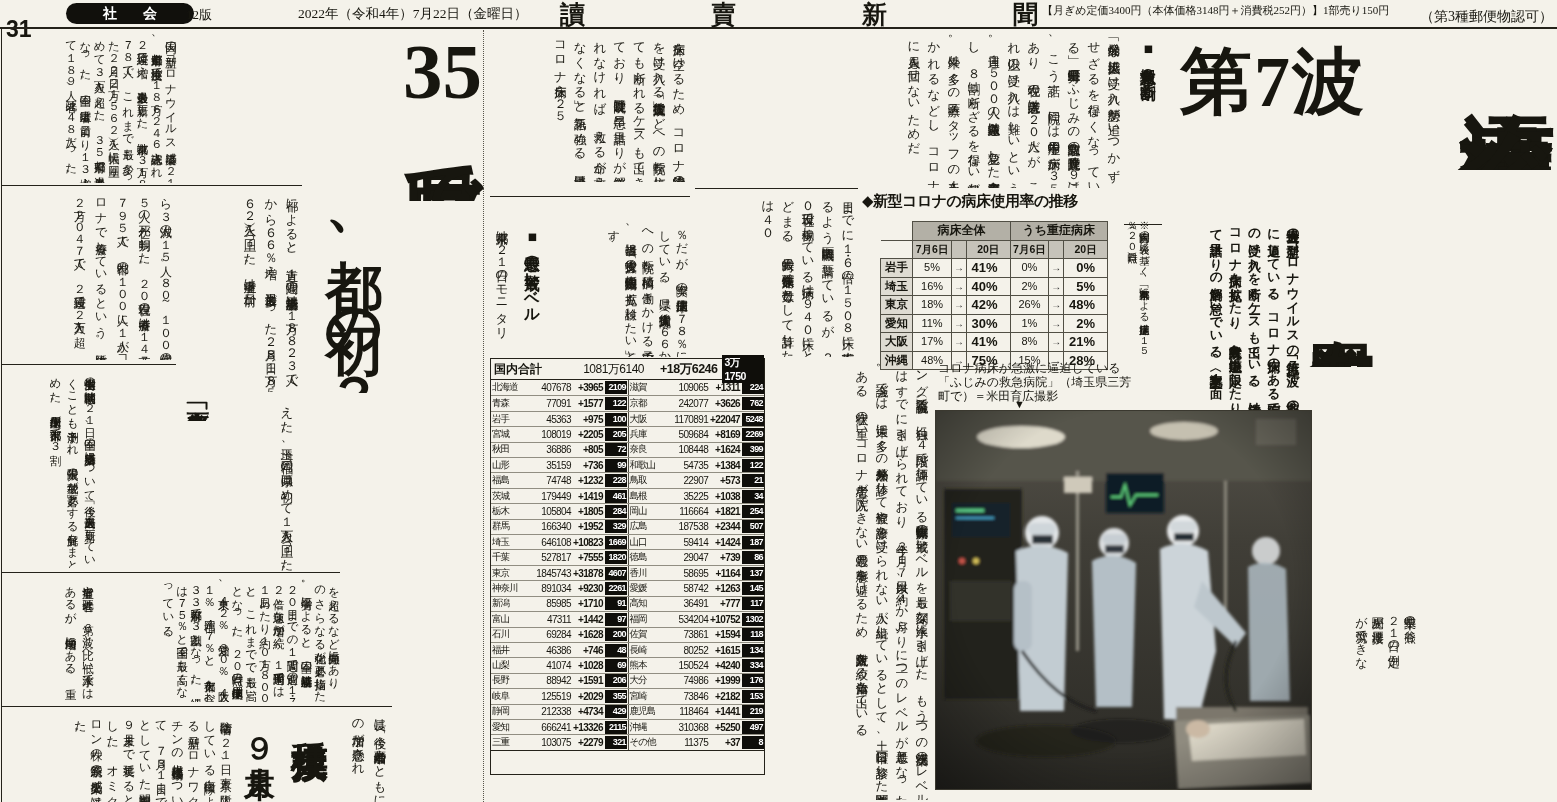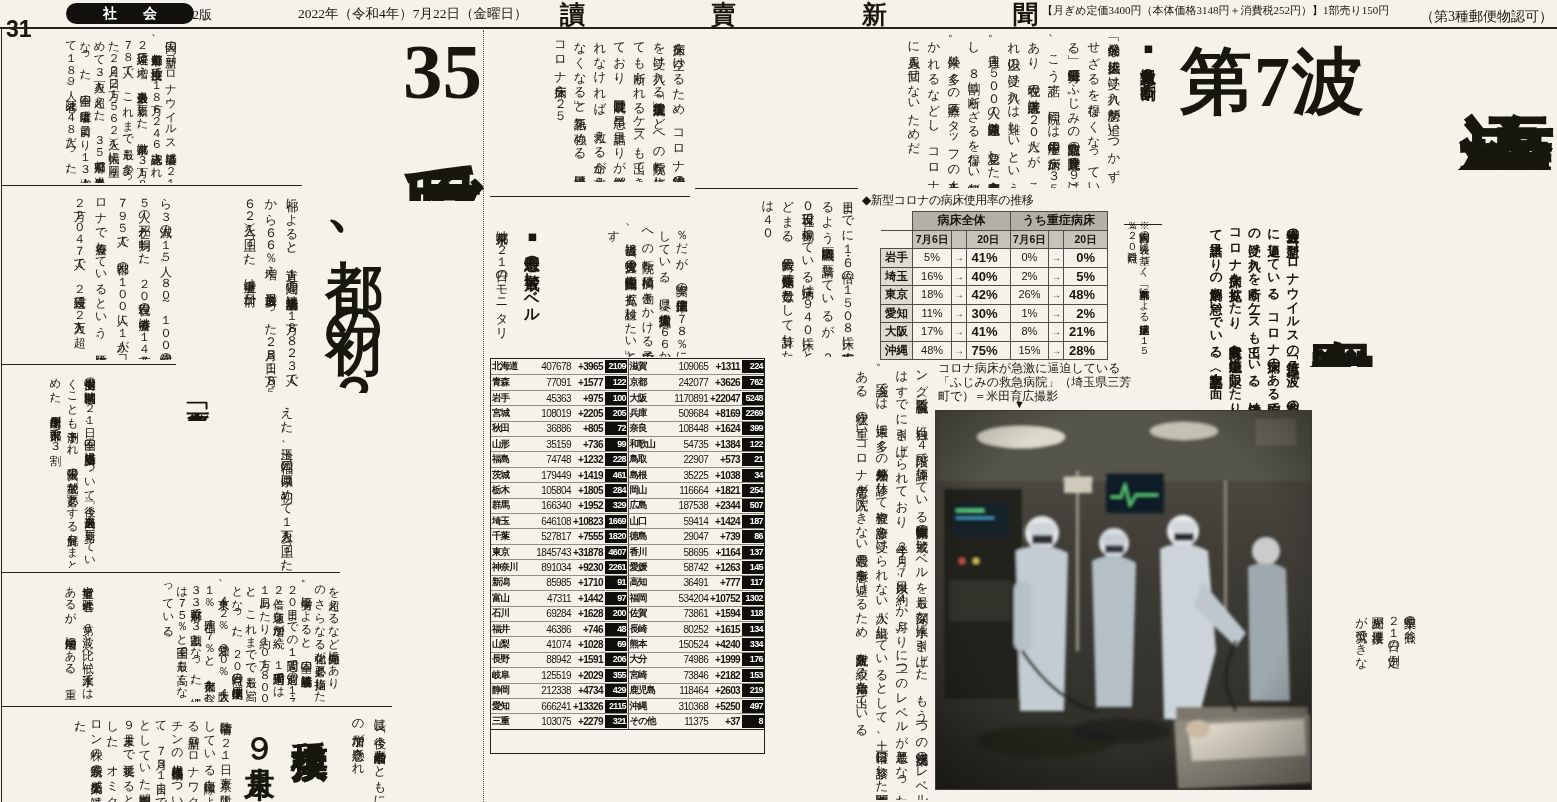--- a/index.html
+++ b/index.html
@@ -33,21 +33,21 @@
 #sec1-head{left:1128px;top:40px;width:30px;height:176px;font-size:15.5px;font-weight:bold}
 #a-body1{left:695px;top:33px;width:429px;height:155px;line-height:1.6}
 #a-body2{left:490px;top:33px;width:198px;height:149px;line-height:1.58}
 #a-body2b{left:695px;top:192px;width:163px;height:165px;line-height:1.6}
 #a-body2c{left:552px;top:222px;width:138px;height:135px;line-height:1.42;font-size:12px}
 #sec2-head{left:512px;top:228px;width:30px;height:132px;font-size:15.5px;font-weight:bold}
 #a-body3a{left:488px;top:222px;width:22px;height:136px}
 #a-body3b{left:768px;top:362px;width:164px;height:438px;line-height:1.6}
 
 #bed-wrap{left:862px;top:192px;width:246px}
-#bed-title{font-size:12px;font-weight:normal;font-family:"Liberation Sans","DejaVu Sans",sans-serif;margin-bottom:2px;letter-spacing:-.5px}
+#bed-title{font-size:15px;font-weight:bold;font-family:"Liberation Sans","DejaVu Sans",sans-serif;margin-bottom:10px;letter-spacing:-.5px}
 #bed-table{border-collapse:collapse;font-family:"Liberation Sans","DejaVu Sans",sans-serif;margin-left:18px}
 #bed-table th,#bed-table td{border:1px solid #514f45;padding:0 2px;text-align:center;font-size:11px;line-height:17.5px;height:18px}
 #bed-table .grp{background:#b3b0a6;font-weight:bold;font-size:12px}
 #bed-table .sub{background:#c6c3ba;font-size:10.5px}
 #bed-table .bt-name{background:#dedbd2;font-weight:bold;font-size:11.5px;width:34px}
 #bed-table .bt-from{width:40px;font-size:11px}
 #bed-table .bt-arr{width:15px;border-left:none;border-right:none;font-size:10px;color:#333}
 #bed-table .bt-to{width:44px;font-weight:bold;font-size:13px;text-align:right;padding-right:12px}
 #bed-note{left:1112px;top:214px;width:38px;height:144px;font-size:10.3px;line-height:1.18}
 
@@ -61,21 +61,21 @@
 #inf-time{font-size:10px;margin-left:auto}
 #inf-total{display:flex;align-items:center;height:21px;border-bottom:1.5px solid #24221a;font-family:"Liberation Sans","DejaVu Sans",sans-serif}
 #inf-total .t-label{font-size:12px;font-weight:bold;width:62px;padding-left:3px}
 #inf-total .t-cum{font-size:12px;width:92px;text-align:right;letter-spacing:-.5px}
 #inf-total .t-new{font-size:12.5px;font-weight:bold;width:74px;text-align:right;letter-spacing:-.5px}
 #inf-total .t-dead{font-size:10.5px;font-weight:bold;background:#0f0e0a;color:#fff;margin-left:4px;padding:1px 3px;letter-spacing:-.5px}
 .inf-row{display:flex;height:15.42px;align-items:center;border-top:1px solid #918e82;font-family:"Liberation Sans","DejaVu Sans",sans-serif}
 .inf-row:first-child{border-top:none}
 .inf-half{width:50%;display:flex;align-items:center;height:100%}
 .inf-half.inf-right{border-left:1px solid #514f45}
-.p-name{width:33px;font-weight:bold;font-size:9.5px;letter-spacing:-1px;padding-left:1px;white-space:nowrap}
+.p-name{width:33px;font-weight:normal;font-size:9.5px;letter-spacing:-1px;padding-left:1px;white-space:nowrap}
 .p-cum{width:47px;text-align:right;font-size:10px;letter-spacing:-.6px}
 .p-new{width:32px;text-align:right;font-weight:bold;font-size:10px;letter-spacing:-.6px}
 .p-dead{width:22px;margin-left:2px;background:#0f0e0a;color:#fff;font-size:9px;font-weight:bold;text-align:right;padding:0 1px;letter-spacing:-.6px;line-height:13px}
 #inf-partial{height:24px;border-top:1.5px solid #24221a}
 
 #hl-left{left:392px;top:32px;width:92px;font-size:79px;line-height:1.06}
 #kicker-left{left:336px;top:146px;width:44px;font-size:31px;font-weight:bold}
 #hl-left-sub{left:300px;top:214px;width:84px;font-size:57px;line-height:1.06;font-weight:bold}
 #b-lead{left:2px;top:33px;width:176px;height:150px;font-size:11.5px;line-height:1.24}
 #b-body1{left:180px;top:190px;width:122px;height:202px;line-height:1.68}
@@ -284,20 +284,26 @@
       <ellipse cx="185" cy="320" rx="50" ry="12" fill="#1c1b17" opacity=".5"></ellipse>
 
       <path d="M86 240 Q120 290 160 300" stroke="#1f1e1a" stroke-width="3" fill="none"></path>
       <path d="M300 230 Q280 270 300 300" stroke="#24231e" stroke-width="3" fill="none"></path>
     </g>
     <rect width="377" height="380" fill="url(#vig)"></rect>
   </svg>
 </div>
 
 <div class="abs" id="inf-wrap">
+  <div id="inf-total">
+    <span class="t-label">国内合計</span>
+    <span class="t-cum">1081万6140</span>
+    <span class="t-new">+18万6246</span>
+    <span class="t-dead">3万1750</span>
+  </div>
   <div id="inf-rows">
       <div class="inf-row">
         <div class="inf-half">
           <span class="p-name">北海道</span>
           <span class="p-cum">407678</span>
           <span class="p-new">+3965</span>
           <span class="p-dead">2109</span>
         </div>
         <div class="inf-half inf-right">
           <span class="p-name">滋賀</span>
@@ -589,21 +595,21 @@
       <div class="inf-row">
         <div class="inf-half">
           <span class="p-name">静岡</span>
           <span class="p-cum">212338</span>
           <span class="p-new">+4734</span>
           <span class="p-dead">429</span>
         </div>
         <div class="inf-half inf-right">
           <span class="p-name">鹿児島</span>
           <span class="p-cum">118464</span>
-          <span class="p-new">+2603</span>
+          <span class="p-new">+1441</span>
           <span class="p-dead">219</span>
         </div>
       </div>
       <div class="inf-row">
         <div class="inf-half">
           <span class="p-name">愛知</span>
           <span class="p-cum">666241</span>
           <span class="p-new">+13326</span>
           <span class="p-dead">2115</span>
         </div>

